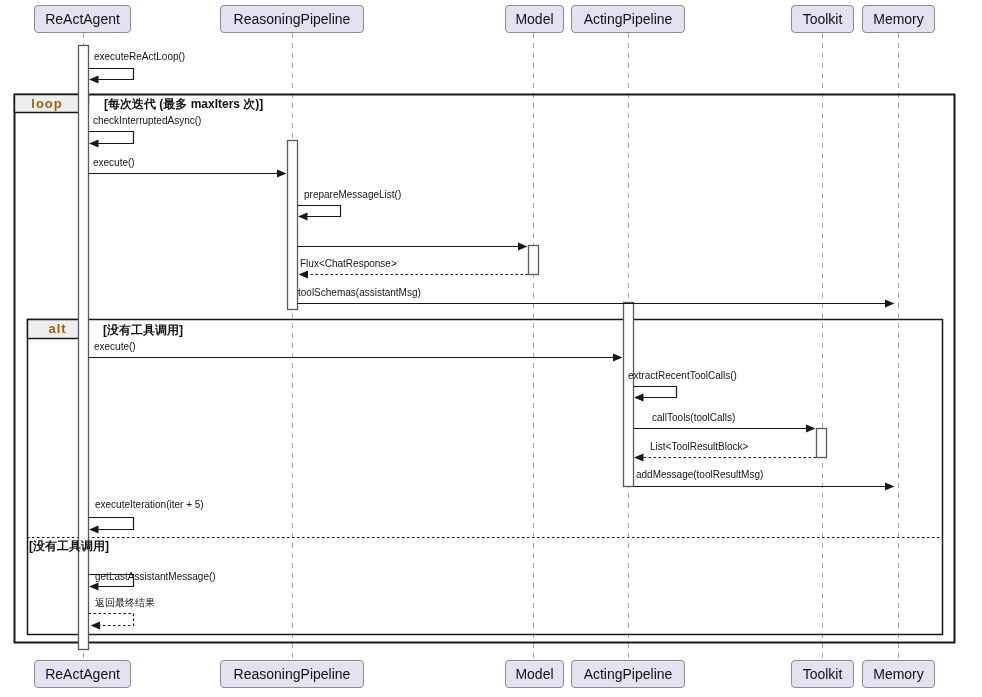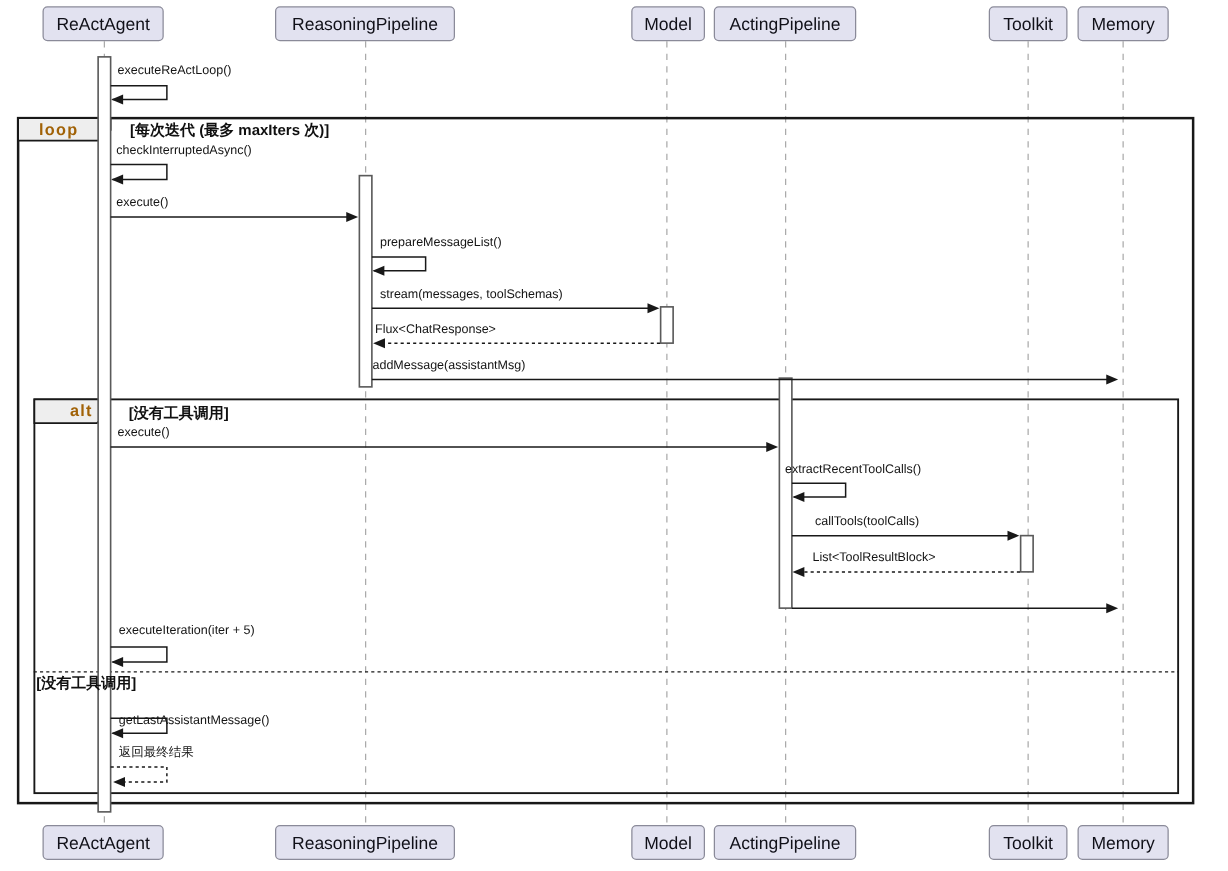--- a/index.html
+++ b/index.html
@@ -113,32 +113,32 @@
 
   <div class="pbox bottom" style="left:34px;width:97px">ReActAgent</div>
   <div class="pbox bottom" style="left:220px;width:144px">ReasoningPipeline</div>
   <div class="pbox bottom" style="left:505px;width:59px">Model</div>
   <div class="pbox bottom" style="left:571px;width:114px">ActingPipeline</div>
   <div class="pbox bottom" style="left:791px;width:63px">Toolkit</div>
   <div class="pbox bottom" style="left:862px;width:73px">Memory</div>
 
   <div class="kw" style="left:14px;top:96px;width:66px">loop</div>
   <div class="guard" style="left:104px;top:97px">[每次迭代 (最多 maxIters 次)]</div>
-  <div class="kw" style="left:27px;top:321px;width:76px">alt</div>
+  <div class="kw" style="left:27px;top:321px;width:61px">alt</div>
   <div class="guard" style="left:103px;top:323px">[没有工具调用]</div>
   <div class="guard" style="left:29px;top:539px">[没有工具调用]</div>
 
   <div class="msg" style="left:94px;top:49px">executeReActLoop()</div>
   <div class="msg" style="left:93px;top:113px">checkInterruptedAsync()</div>
   <div class="msg" style="left:93px;top:155px">execute()</div>
   <div class="msg" style="left:304px;top:187px">prepareMessageList()</div>
-  <div class="msg" style="left:304px;top:228px">stream(messages, toolSchemas)</div>
   <div class="msg" style="left:300px;top:256px">Flux&lt;ChatResponse&gt;</div>
-  <div class="msg" style="left:298px;top:285px">addMessage(assistantMsg)</div>
+  <div class="msg" style="left:298px;top:285px">toolSchemas(assistantMsg)</div>
   <div class="msg" style="left:94px;top:339px">execute()</div>
   <div class="msg" style="left:628px;top:368px">extractRecentToolCalls()</div>
   <div class="msg" style="left:652px;top:410px">callTools(toolCalls)</div>
   <div class="msg" style="left:650px;top:439px">List&lt;ToolResultBlock&gt;</div>
+  <div class="msg" style="left:636px;top:467px">addMessage(toolResultMsg)</div>
   <div class="msg" style="left:95px;top:497px">executeIteration(iter + 5)</div>
   <div class="msg" style="left:95px;top:569px">getLastAssistantMessage()</div>
   <div class="msg" style="left:95px;top:595px">返回最终结果</div>
 
 </div>
 
 </body></html>

